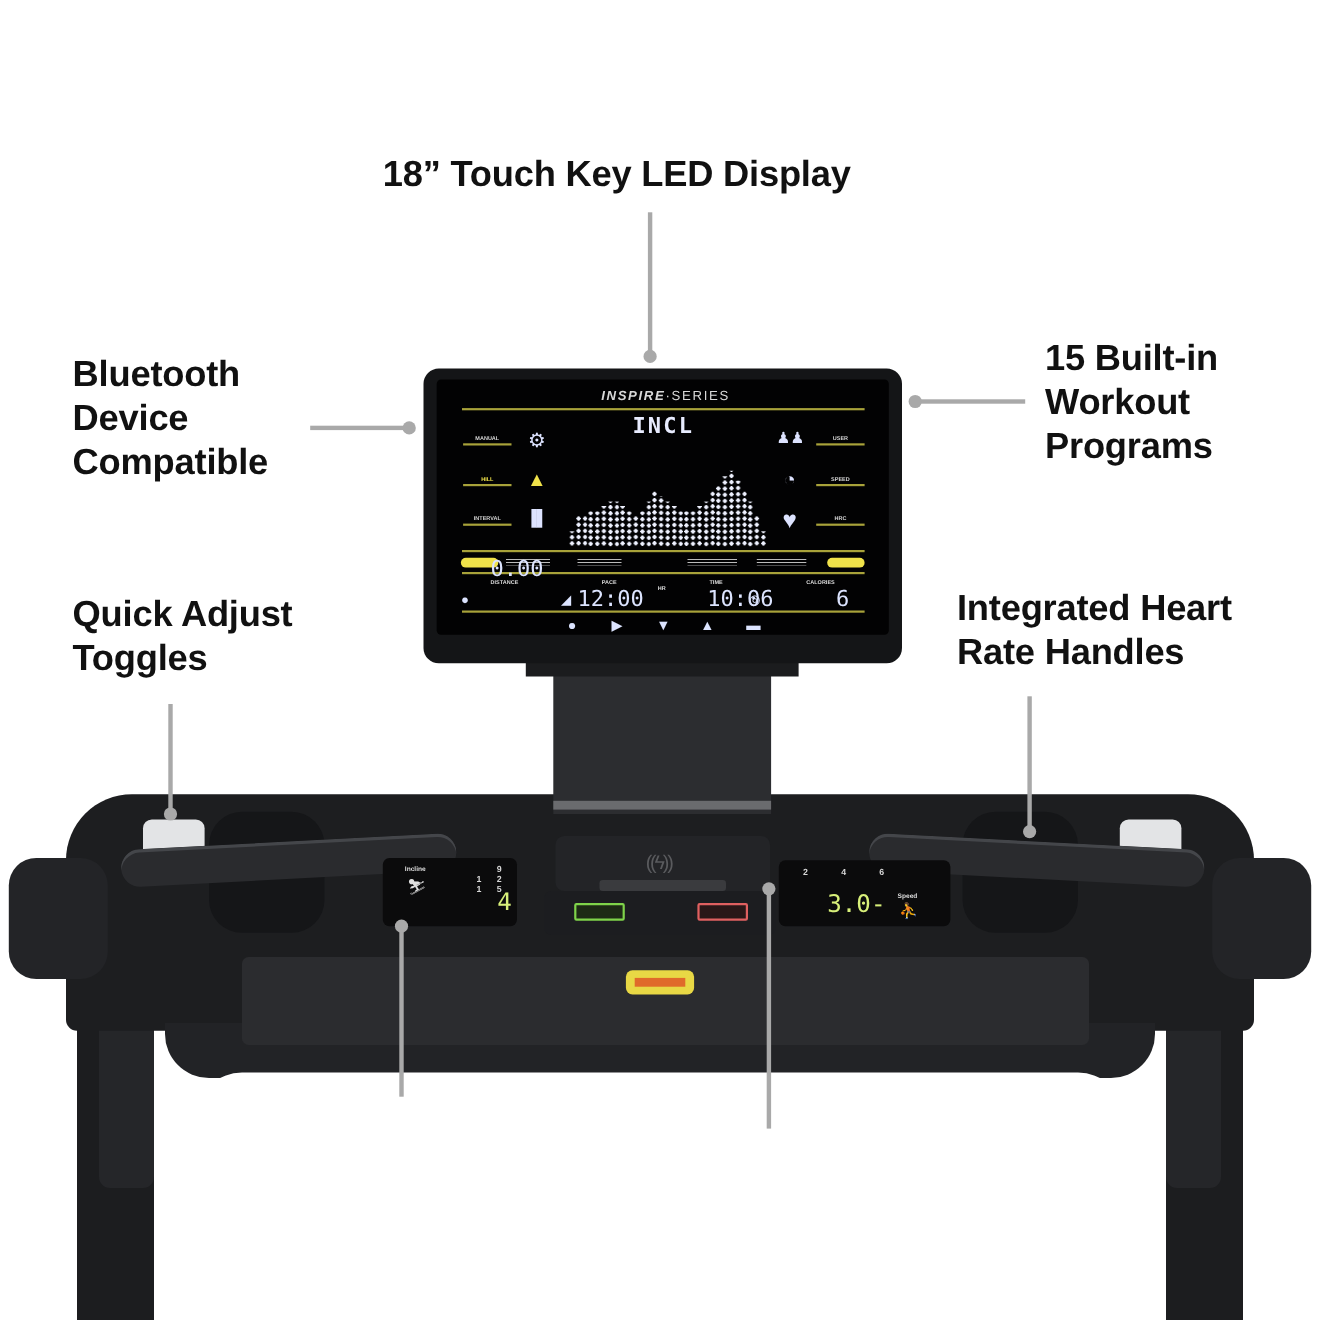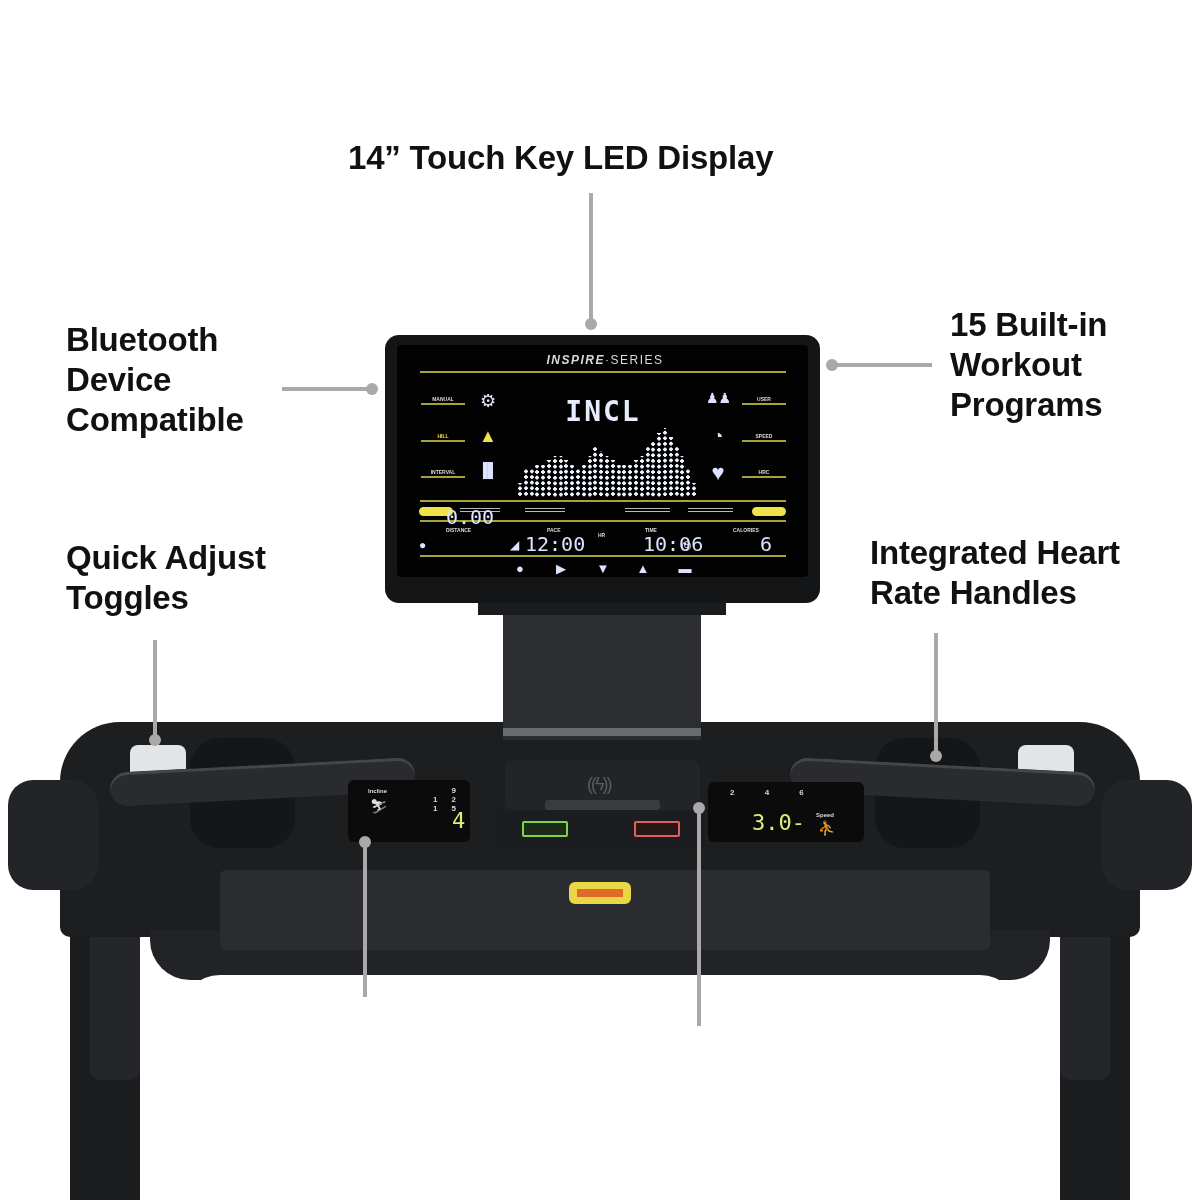--- a/index.html
+++ b/index.html
@@ -56,34 +56,34 @@
   
   .display{position:absolute;left:385px;top:335px;width:435px;height:268px;background:#141517;border-radius:14px;}
   .screen{position:absolute;left:397px;top:345px;width:411px;height:232px;background:#020203;border-radius:4px;}
   .brand{position:absolute;left:527px;top:353px;width:156px;text-align:center;color:#d9d9d9;font-size:12px;letter-spacing:1.5px;}
   .brand b{font-weight:900;font-style:italic;}
   .yline{position:absolute;height:2px;background:#a8a23a;}
   .mode-label{position:absolute;font-size:5px;color:#d8d8d8;font-weight:bold;text-align:center;}
   .mode-label.hl{color:#f0e24a;}
   .mode-icon{position:absolute;font-size:18px;color:#dde3ff;text-align:center;width:24px;}
   .mode-icon.hl{color:#f0e24a;}
-  .incl{position:absolute;left:563px;top:375px;width:80px;text-align:center;font-family:"DejaVu Sans Mono",monospace;font-size:28px;font-weight:bold;color:#e8ecff;letter-spacing:2px;margin-top:20px;}
+  .incl{position:absolute;left:563px;top:375px;width:80px;text-align:center;font-family:"DejaVu Sans Mono",monospace;font-size:20px;font-weight:bold;color:#e8ecff;letter-spacing:2px;}
   .pill{position:absolute;width:34px;height:9px;background:#f0e24a;border-radius:5px;}
   .tiny-text{position:absolute;font-size:3px;color:#bbb;}
   .readout-label{position:absolute;font-size:5px;color:#ddd;font-weight:bold;}
   .readout{position:absolute;font-family:"DejaVu Sans Mono",monospace;font-size:20px;color:#dce4ff;}
   .ro-icon{position:absolute;font-size:12px;color:#dce4ff;}
   .ctrl{position:absolute;color:#dce4ff;font-size:13px;text-align:center;width:18px;}
   .chart{position:absolute;left:517px;top:425px;width:175px;height:72px;}
   .col{position:absolute;bottom:0;width:5px;background-image:radial-gradient(circle,#eef1ff 1.7px,transparent 1.9px);background-size:5.8px 5.6px;background-position:center bottom;}
 </style>
 </head>
 <body>
 
-<div class="label" style="left:348px;top:138px;font-size:33px;">14” Touch Key LED Display</div>
+<div class="label" style="left:348px;top:138px;font-size:33px;">18” Touch Key LED Display</div>
 <div class="vline" style="left:589px;top:193px;height:130px;"></div>
 <div class="dot" style="left:585px;top:318px;"></div>
 
 <div class="label" style="left:66px;top:320px;">Bluetooth
 Device
 Compatible</div>
 <div class="hline" style="left:282px;top:387px;width:90px;"></div>
 <div class="dot" style="left:366px;top:383px;"></div>
 
 <div class="label" style="left:950px;top:305px;">15 Built-in

